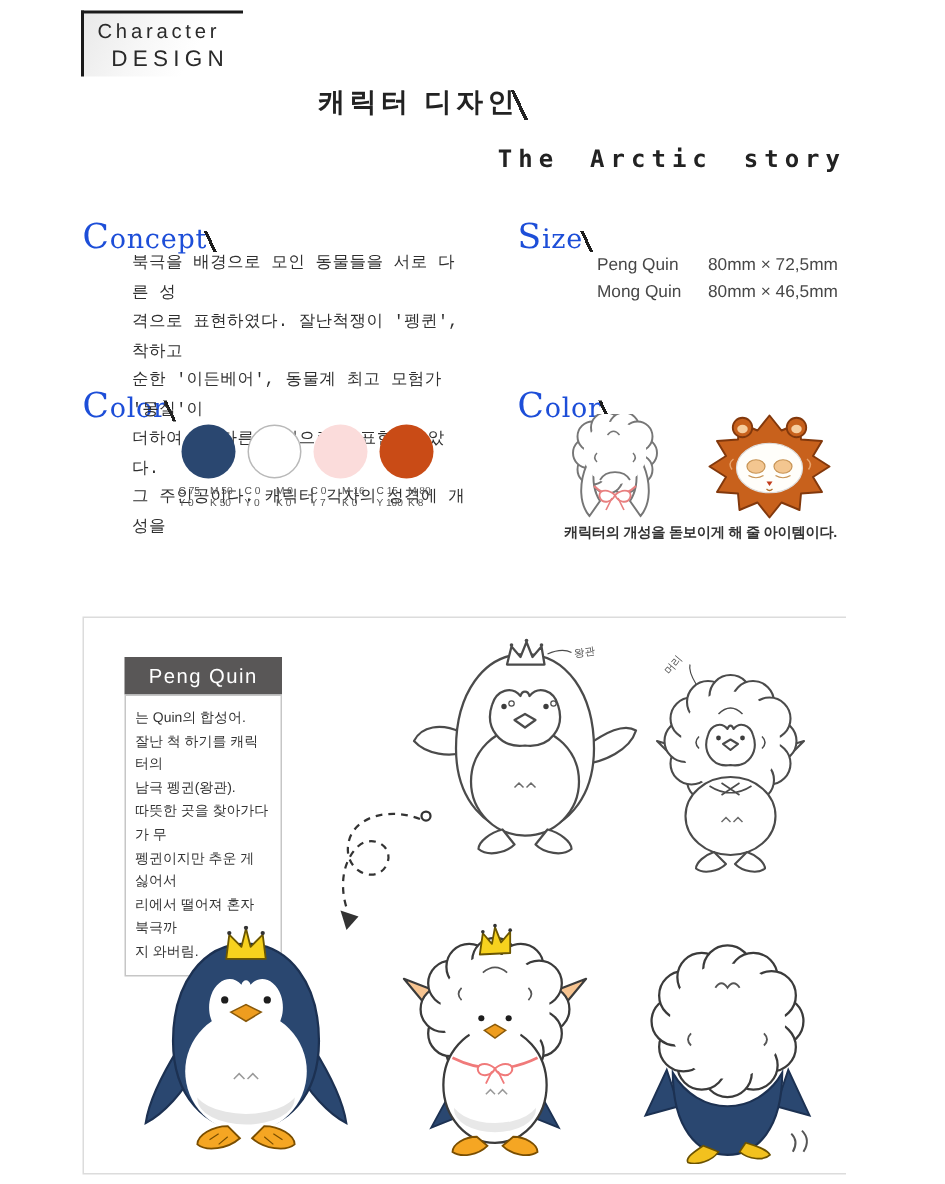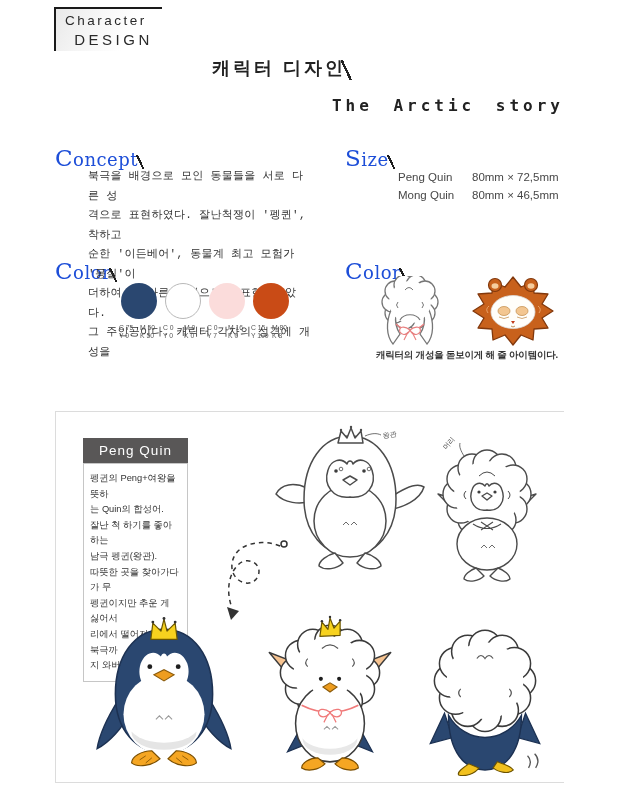--- a/index.html
+++ b/index.html
@@ -184,23 +184,22 @@
     <path d="M31,36 q-4,3 -1,7 M80,36 q4,3 1,7" fill="none" stroke="#E9A36B" stroke-width="1"></path>
   </svg>
 
   <div class="detail-caption">캐릭터의 개성을 돋보이게 해 줄 아이템이다.</div>
 
   <div class="panel">
 
     <div class="pq-header">Peng Quin</div>
 
     <div class="pq-desc">
-      <div>펭귄의 Peng+여왕을 뜻하</div>
       <div>는 Quin의 합성어.</div>
-      <div>잘난 척 하기를 좋아하는</div>
+      <div>잘난 척 하기를 캐릭터의</div>
       <div>남극 펭귄(왕관).</div>
       <div>따뜻한 곳을 찾아가다가 무</div>
       <div>펭귄이지만 추운 게 싫어서</div>
       <div>리에서 떨어져 혼자 북극까</div>
       <div>지 와버림.</div>
     </div>
 
     <svg class="abs" style="left:218px;top:12px" width="152" height="152" viewBox="0 0 152 152">
       <g fill="#fff" stroke="#4b4b4b" stroke-width="1.5" stroke-linecap="round" stroke-linejoin="round">
         <path d="M33,64 C20,58 7,60 2,70 C10,79 26,81 37,77 Z"></path>

